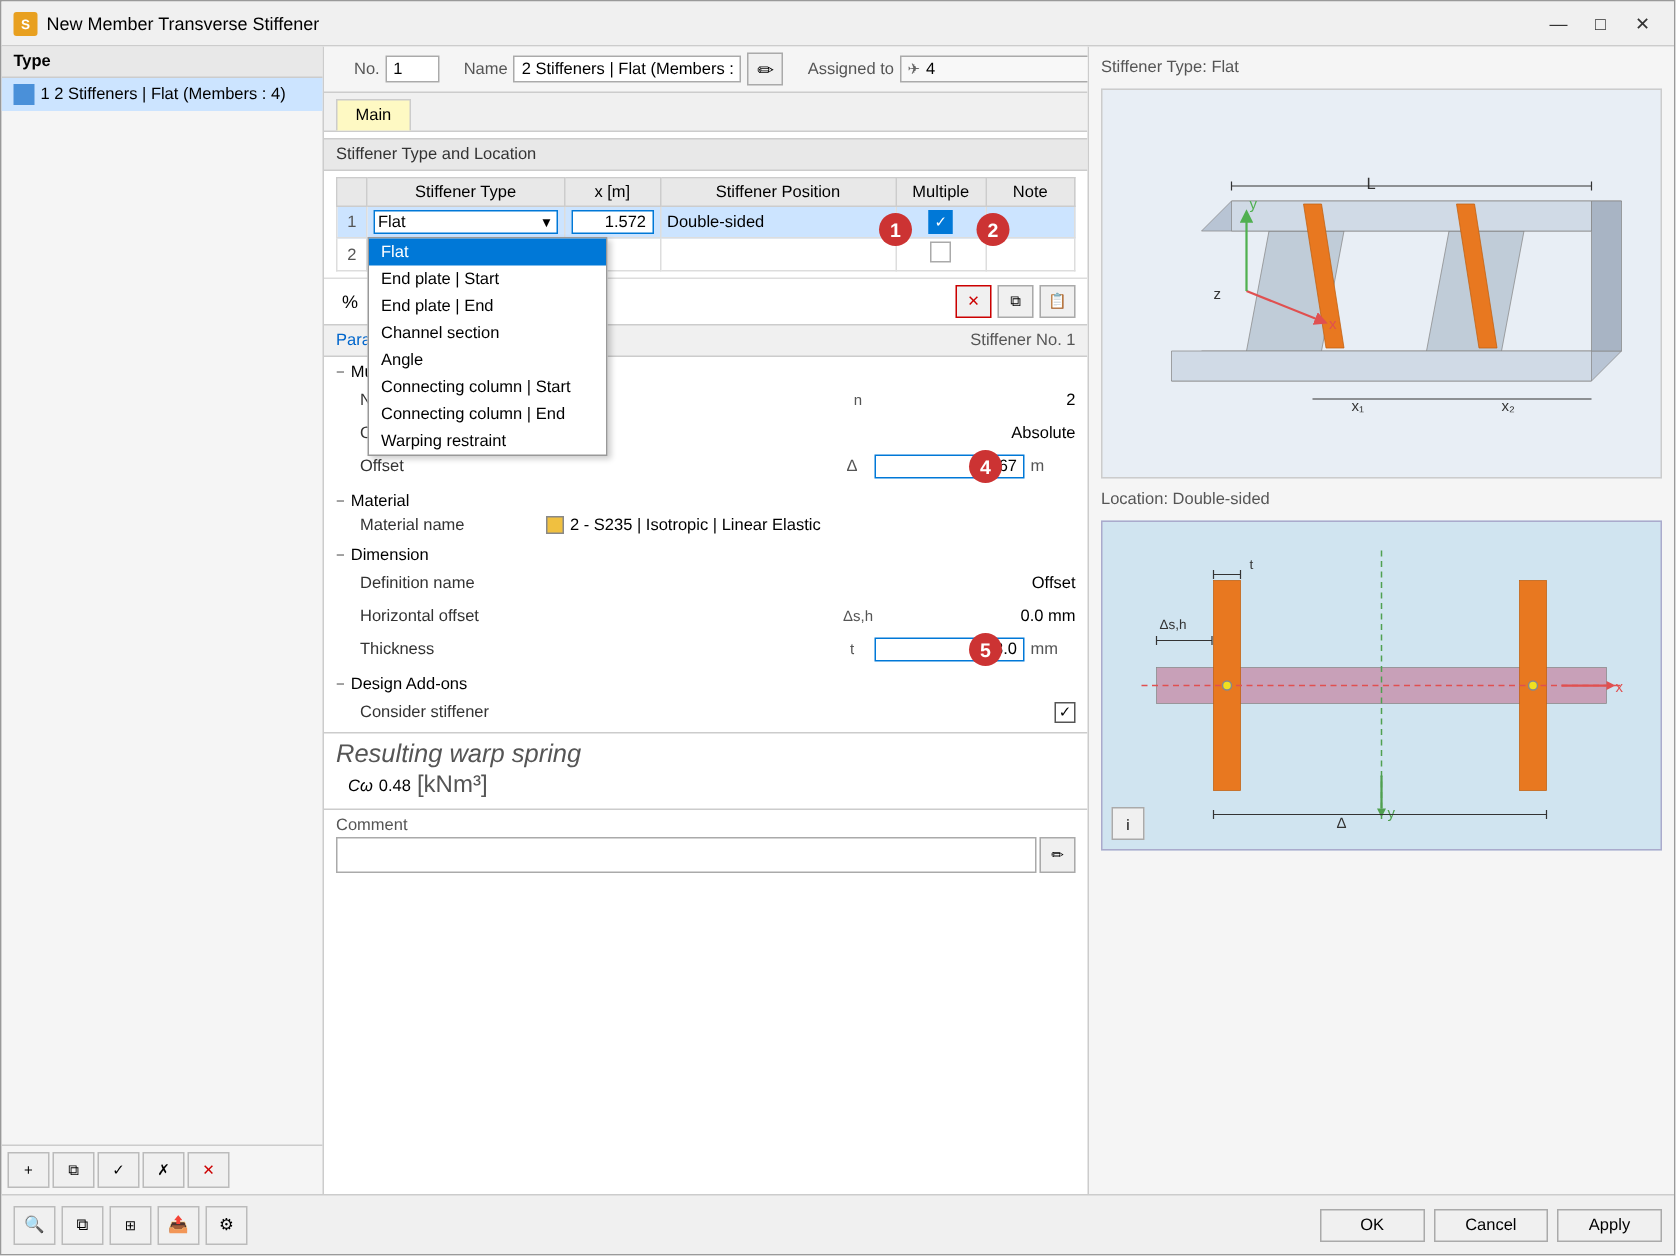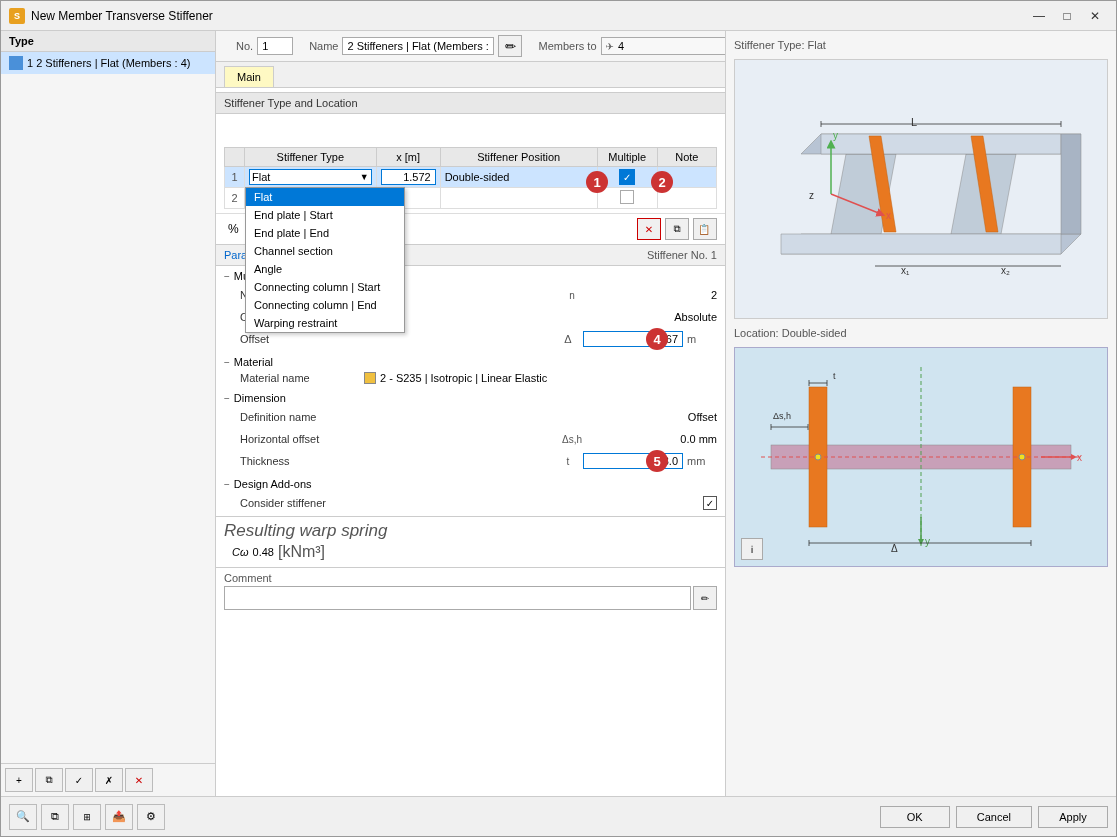--- a/index.html
+++ b/index.html
@@ -156,36 +156,36 @@
         <div style="display:flex; align-items:center; gap:4px;">
           <span style="font-size:11px; color:#555;padding-left:12px;">No.</span>
           <input class="field-input" style="width: 36px;" value="1">
         </div>
         <div style="display:flex; align-items:center; gap:4px; flex:1;">
           <span style="font-size:11px; color:#555;">Name</span>
           <input class="name-input" value="2 Stiffeners | Flat (Members : 4)" style="">
           <button class="edit-btn">✏</button>
         </div>
         <div style="display:flex; align-items:center; gap:4px; min-width:220px;">
-          <span style="font-size:11px; color:#555;">Members to</span>
+          <span style="font-size:11px; color:#555;">Assigned to</span>
           <div class="assigned-field">
             <span class="assigned-icon">✈</span>
             <span>4</span>
           </div>
           <button class="edit-btn" style="color:#cc0000;">✕</button>
         </div>
       </div>
 
       <div class="tabs-row">
         <div class="tab active">Main</div>
       </div>
 
       <div class="section-header">Stiffener Type and Location</div>
 
-      <div style="padding: 4px 8px; position:relative;margin-top:29px;">
+      <div style="padding: 4px 8px; position:relative;">
         <table class="stiffener-table">
           <thead>
             <tr>
               <th style="width:20px;"></th>
               <th>Stiffener Type</th>
               <th style="width:60px;">x [m]</th>
               <th>Stiffener Position</th>
               <th style="width:60px;">Multiple</th>
               <th>Note</th>
             </tr>

